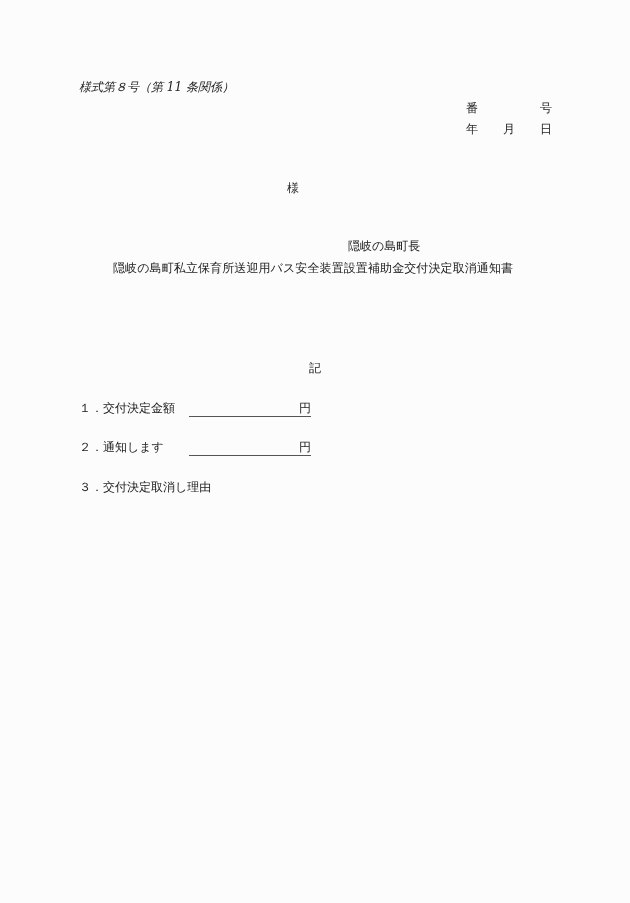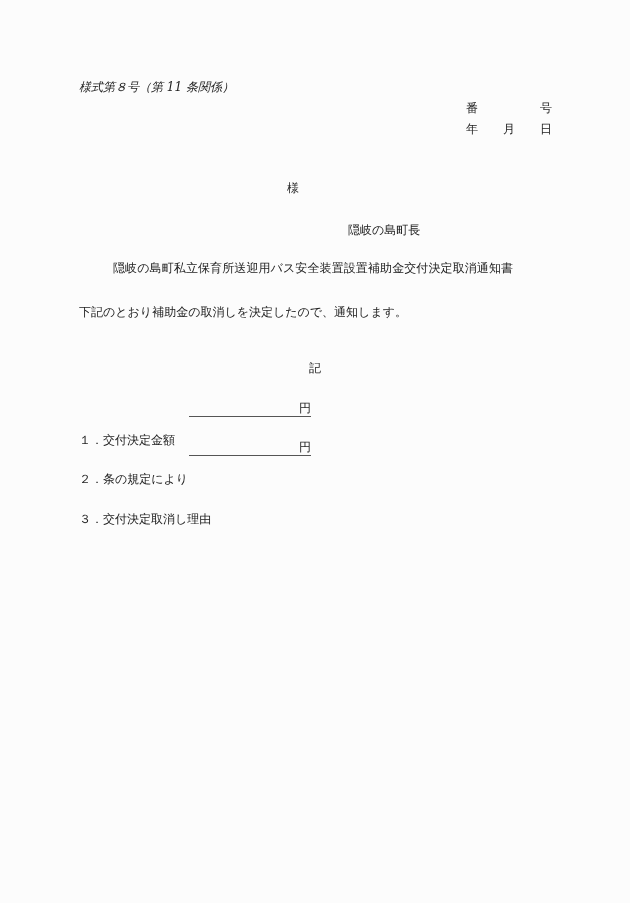--- a/index.html
+++ b/index.html
@@ -16,29 +16,29 @@
       color: #222;
       font-size: 12px;
       line-height: 1;
     }
     .abs { position: absolute; white-space: nowrap; }
     .form-no { left: 79px; top: 81px; font-style: italic; }
     .ref-num { left: 466px; top: 102px; width: 86px; }
     .ref-num span, .date-row span { position: absolute; top: 0; }
     .date-row { left: 466px; top: 123px; width: 86px; }
     .addressee { left: 287px; top: 182px; }
-    .issuer { left: 348px; top: 224px; }
+    .issuer { left: 348px; top: 240px; }
     .title { left: 113px; top: 262px; letter-spacing: 0.1px; }
     .body-text { left: 79px; top: 301px; line-height: 22px; }
     .body-text .line1 { padding-left: 12px; display: block; }
     .body-text .line2 { display: block; }
     .ki { left: 309px; top: 362px; }
     .item { left: 79px; }
     .item .num { display: inline-block; width: 24px; }
-    .item .label { display: inline-block; margin-top: 32px; }
+    .item .label { display: inline-block; }
     .item .blank {
       position: absolute;
       left: 110px;
       top: 0;
       width: 122px;
       height: 14px;
       border-bottom: 1px solid #555;
       text-align: right;
     }
     .item1 { top: 402px; }
@@ -63,32 +63,31 @@
     <span style="left:74px">日</span>
   </div>
 
   <div class="abs addressee">様</div>
 
   <div class="abs issuer">隠岐の島町長</div>
 
   <div class="abs title">隠岐の島町私立保育所送迎用バス安全装置設置補助金交付決定取消通知書</div>
 
   <div class="abs body-text">
-    <span class="line2">下記のとおり補助金の取消しを決定したので、通知します。</span>
   </div>
 
   <div class="abs ki">記</div>
 
   <div class="abs item item1">
     <span class="num">１．</span><span class="label">交付決定金額</span>
     <span class="blank"><span></span><span>円</span></span>
   </div>
 
   <div class="abs item item2">
-    <span class="num">２．</span><span class="label">条の規定により</span>
+    <span class="num">２．</span><span class="label">通知します</span>
     <span class="blank"><span></span><span>円</span></span>
   </div>
 
   <div class="abs item item3">
     <span class="num">３．</span><span class="label">交付決定取消し理由</span>
   </div>
 
 </div>
 
 </body></html>

